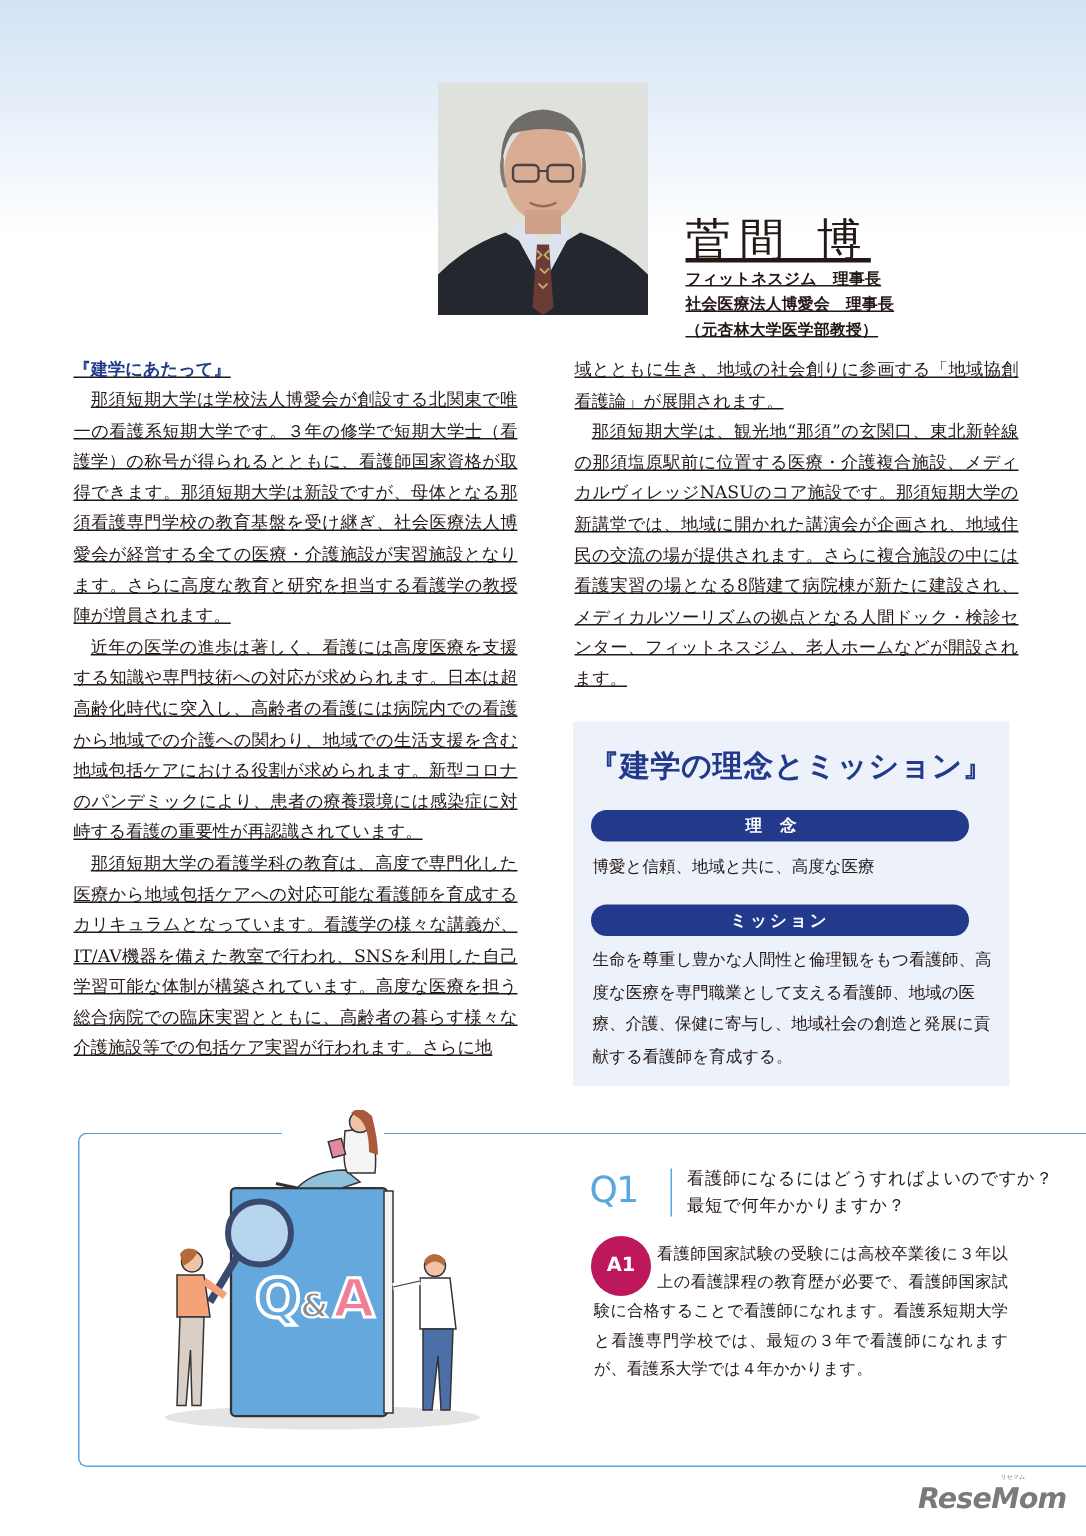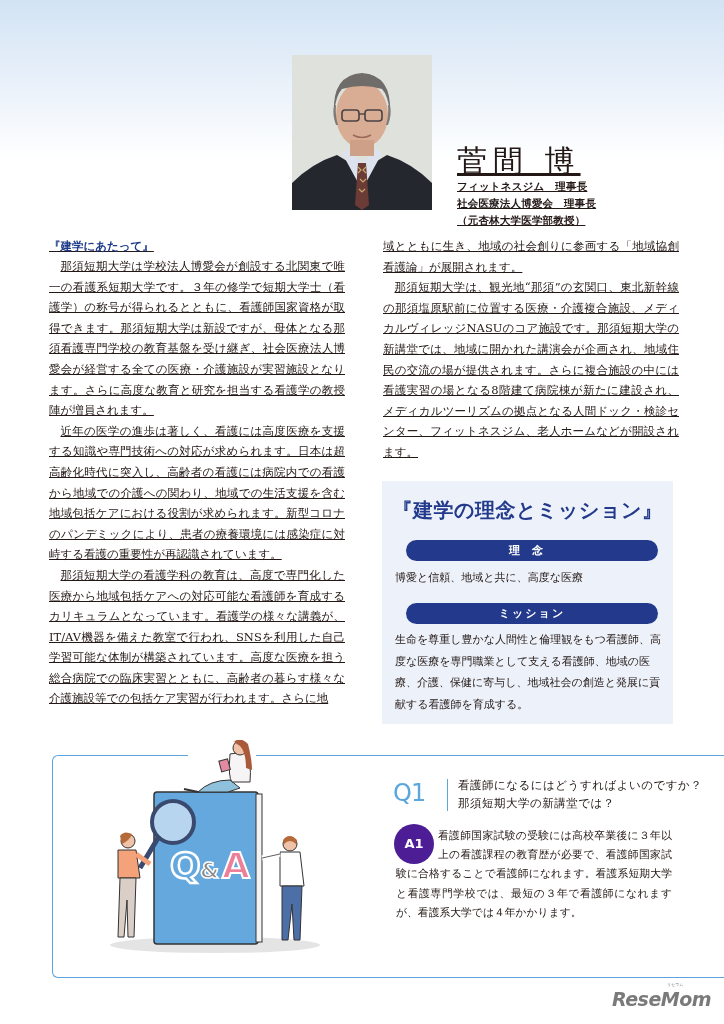--- a/index.html
+++ b/index.html
@@ -40,21 +40,21 @@
   .mission-box {
     position: absolute; left: 382px; top: 481px; width: 291px; height: 243px;
     background: #edf2fa;
     font-family: "DejaVu Sans", sans-serif;
   }
   .mission-title {
     position: absolute; left: 0; top: 16px; width: 100%; text-align: center;
     font-size: 20px; font-weight: bold; color: #233a8c; letter-spacing: 0.5px;
   }
   .pill {
-    position: absolute; left: 24px; width: 252px; height: 21px; border-radius: 11px;
+    position: absolute; left: 12px; width: 252px; height: 21px; border-radius: 11px;
     background: #233a8c; color: #ffffff; text-align: center;
     font-size: 11px; font-weight: bold; line-height: 21px; letter-spacing: 2px;
   }
   .pill-rinen { top: 59px; letter-spacing: 12px; }
   .pill-mission { top: 122px; }
   .mission-text { position: absolute; left: 13px; width: 268px; font-size: 11px; line-height: 21.5px; color: #231815; }
   .rinen-text { top: 86px; }
   .mission-body { top: 148px; }
 
   .qa-box {
@@ -70,21 +70,21 @@
     position: absolute; left: 393px; top: 773px; font-family: "DejaVu Sans", sans-serif;
     font-size: 24px; color: #5ba7dd; line-height: 40px; letter-spacing: -1px; font-weight: normal;
   }
   .q-divider { position: absolute; left: 447px; top: 779px; width: 1px; height: 32px; background: #5ba7dd; }
   .q-text {
     position: absolute; left: 458px; top: 776px; width: 250px;
     font-family: "DejaVu Sans", sans-serif; font-size: 11.5px; line-height: 18px; color: #231815; letter-spacing: 0.5px;
   }
   .a-badge {
     position: absolute; left: 394px; top: 824px; width: 40px; height: 40px; border-radius: 50%;
-    background: #4c1d95; color: #ffffff; text-align: center;
+    background: #be185d; color: #ffffff; text-align: center;
     font-family: "DejaVu Sans", sans-serif; font-weight: bold; font-size: 13px; line-height: 40px;
   }
   .a-text {
     position: absolute; left: 396px; top: 826px; width: 276px;
     font-family: "DejaVu Sans", sans-serif; font-size: 10.8px; line-height: 19.2px; color: #231815; text-align: justify;
   }
   .a-text .float-space { float: left; width: 42px; height: 36px; }
 
   .logo {
     position: absolute; left: 612px; top: 988px; font-family: "DejaVu Sans", sans-serif;
@@ -177,21 +177,21 @@
     <path d="M183 100 Q189 92 197 100 L196 104 Q190 98 184 104 Z" fill="#b66a3a"></path>
     <path d="M180 112 L200 112 L204 146 L180 146 Z" fill="#ffffff" stroke="#333" stroke-width="1"></path>
     <path d="M180 114 L162 118" stroke="#ffffff" stroke-width="5"></path>
     <path d="M162 118 L180 114" stroke="#333" stroke-width="0.8"></path>
     <path d="M182 146 L202 146 L200 200 L194 200 L192 164 L188 200 L182 200 Z" fill="#4c6fa8" stroke="#333" stroke-width="1"></path>
   </svg>
 </div>
 
 <div class="q-label">Q1</div>
 <div class="q-divider"></div>
-<div class="q-text">看護師になるにはどうすればよいのですか？　那須短期大学の新講堂では？</div>
+<div class="q-text">看護師になるにはどうすればよいのですか？　最短で何年かかりますか？</div>
 
 <div class="a-badge">A1</div>
 <div class="a-text">
   <span class="float-space"></span>
   <span>看護師国家試験の受験には高校卒業後に３年以上の看護課程の教育歴が必要で、看護師国家試験に合格することで看護師になれます。看護系短期大学と看護専門学校では、最短の３年で看護師になれますが、看護系大学では４年かかります。</span>
 </div>
 
 <div class="logo">ReseMom</div>
 <div class="logo-ruby">リセマム</div>
 

